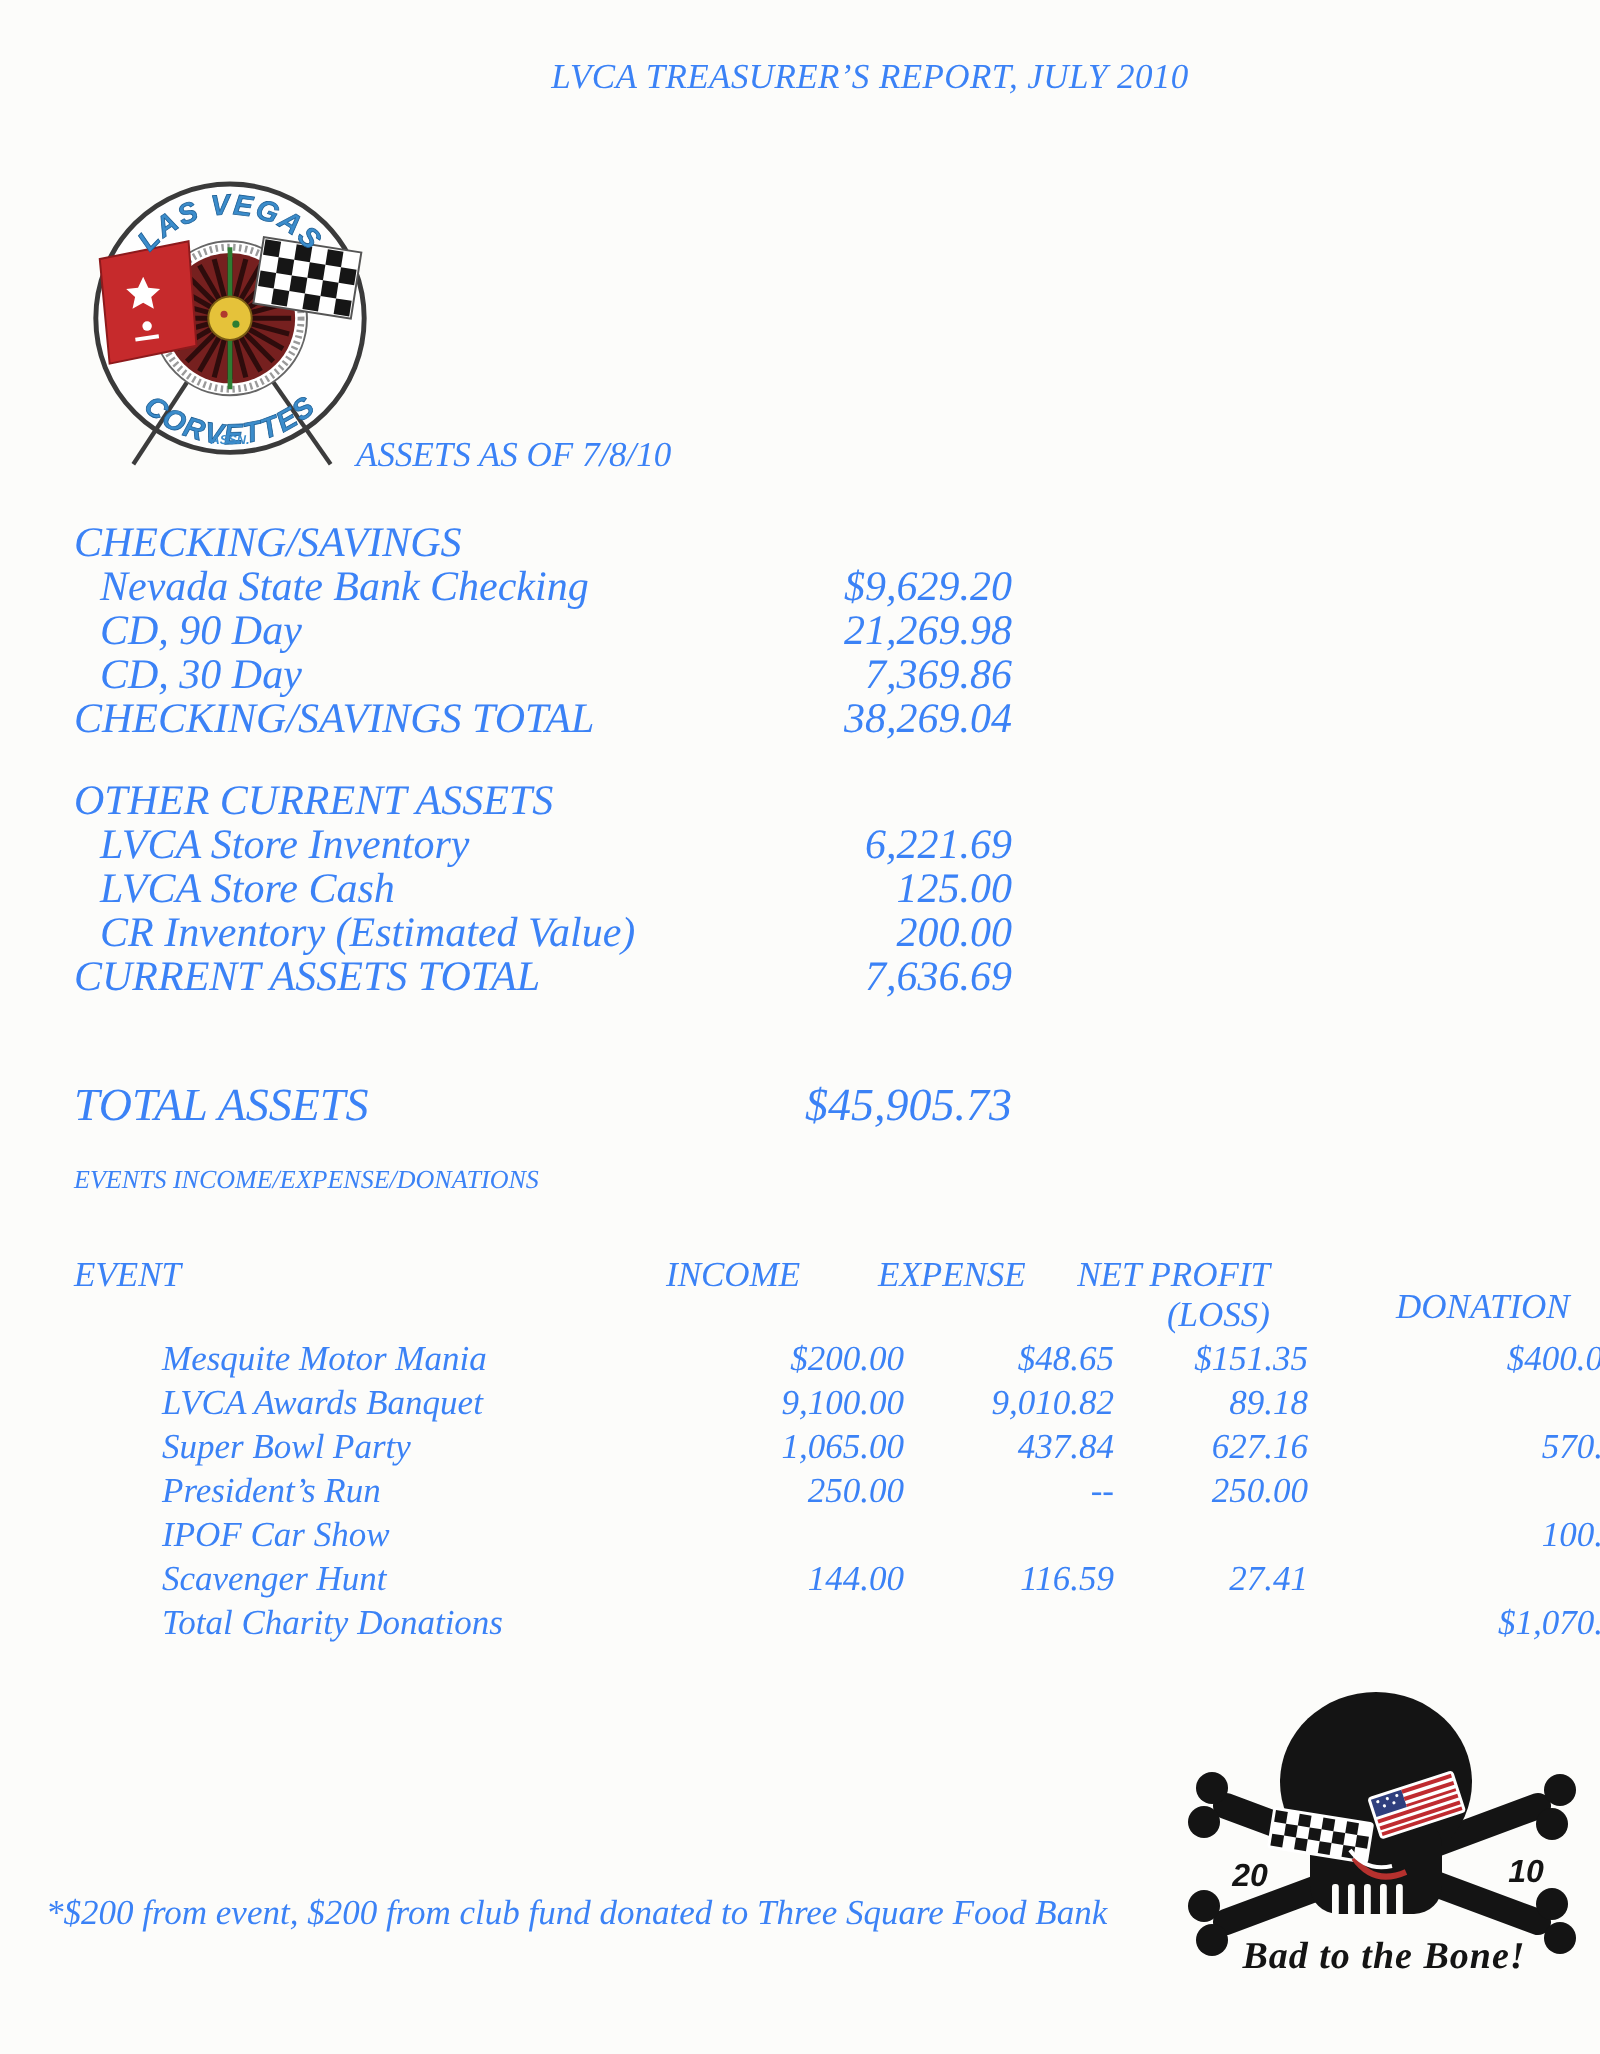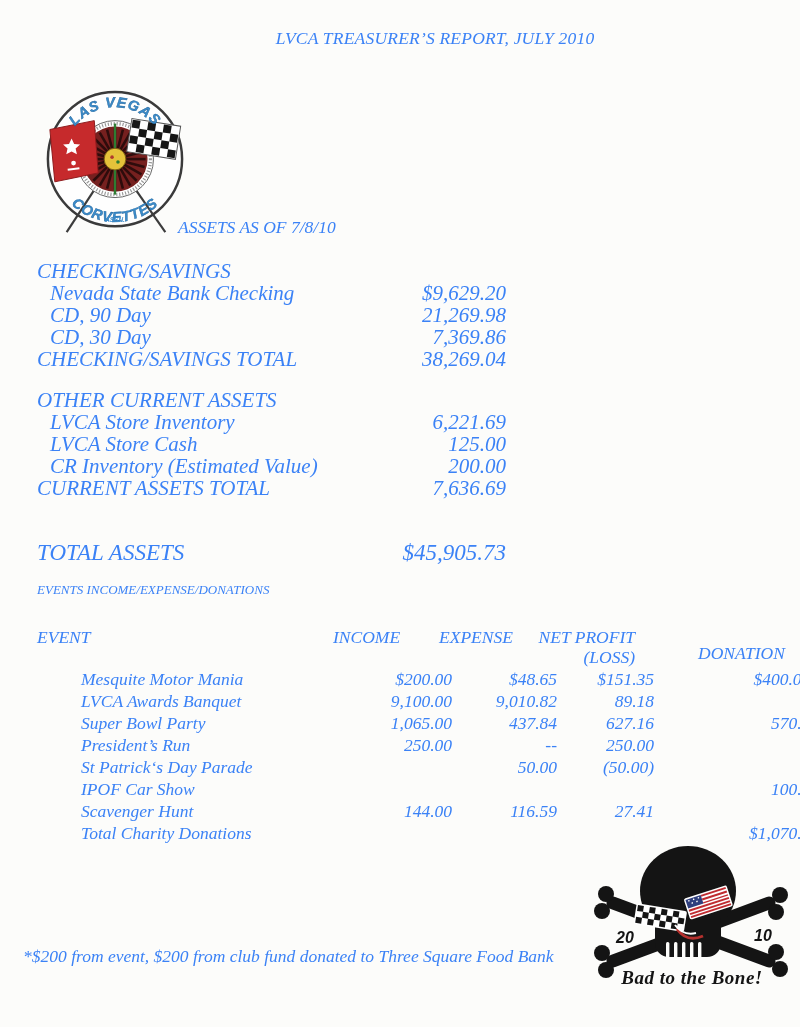--- a/index.html
+++ b/index.html
@@ -203,27 +203,20 @@
       <span class="num">570.00</span>
     </div>
     <div class="erow">
       <span>President’s Run</span>
       <span class="num">250.00</span>
       <span class="num">--</span>
       <span class="num">250.00</span>
       <span class="num"></span>
     </div>
     <div class="erow">
-      <span>St Patrick‘s Day Parade</span>
-      <span class="num"></span>
-      <span class="num">50.00</span>
-      <span class="num">(50.00)</span>
-      <span class="num"></span>
-    </div>
-    <div class="erow">
       <span>IPOF Car Show</span>
       <span class="num"></span>
       <span class="num"></span>
       <span class="num"></span>
       <span class="num">100.00</span>
     </div>
     <div class="erow">
       <span>Scavenger Hunt</span>
       <span class="num">144.00</span>
       <span class="num">116.59</span>

